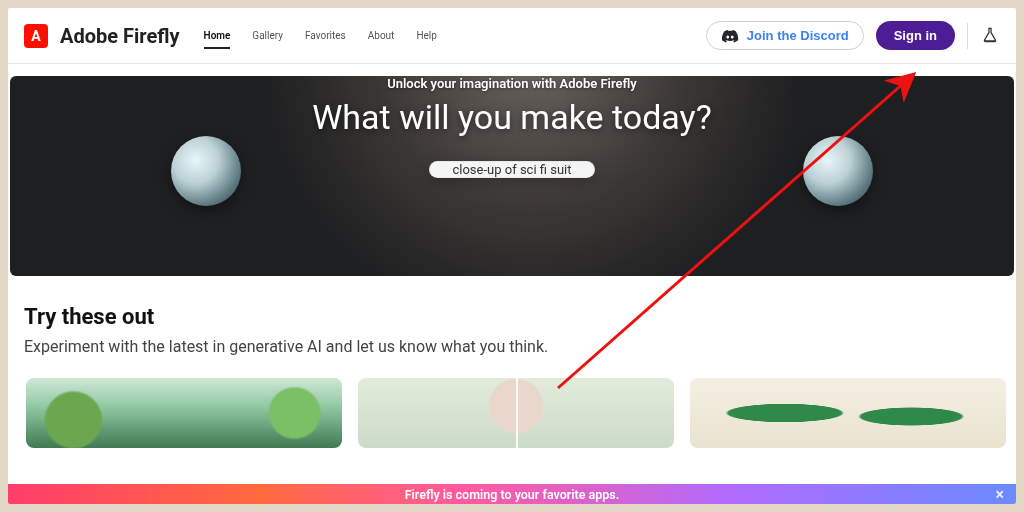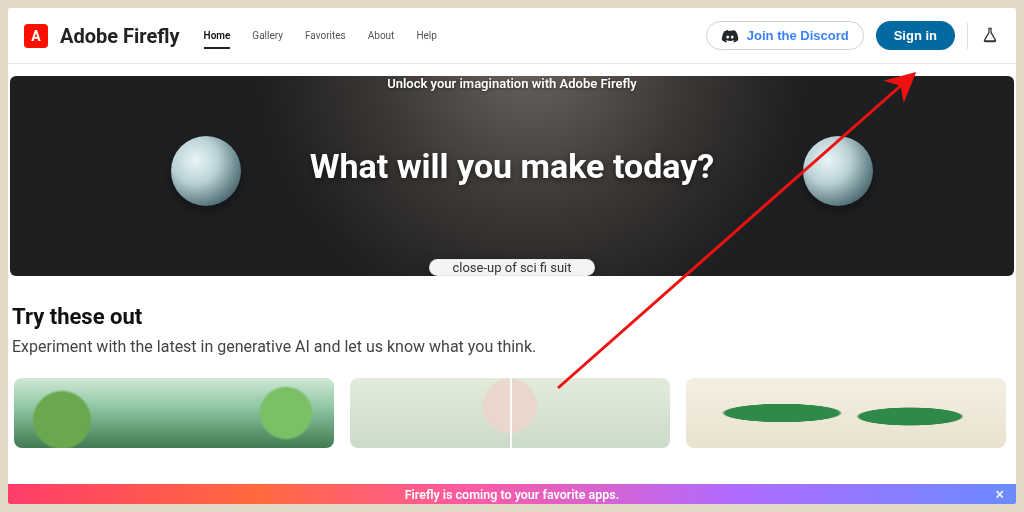--- a/index.html
+++ b/index.html
@@ -45,61 +45,61 @@
     height: 2px; background: #222;
   }
   .header-spacer { flex: 1; }
   .discord-btn {
     display: flex; align-items: center; gap: 8px;
     border: 1px solid #d0d0d0; border-radius: 20px;
     padding: 6px 14px; font-size: 13px; font-weight: 600; color: #3b82f6;
     background: #fff; cursor: pointer;
   }
   .signin-btn {
-    background: #0369a1; color: #fff; border: none;
+    background: #4c1d95; color: #fff; border: none;
     border-radius: 18px; padding: 7px 18px; font-size: 13px; font-weight: 600;
     cursor: pointer;
   }
   .vdiv { width: 1px; height: 26px; background: #ddd; }
   .flask-icon { width: 20px; height: 20px; color: #333; cursor: pointer; }
 
   
   .hero {
     position: relative;
     height: 200px;
     margin: 12px 2px 0 2px;
     border-radius: 6px;
     overflow: hidden;
     background:
       radial-gradient(circle at 52% -10%, #6a6460 0%, #3a3633 28%, #1e1f21 48%),
       linear-gradient(90deg, #6fa9b0 0%, #2c3a3f 12%, #1b1c1e 35%, #1b1c1e 65%, #2f3a3f 88%, #7aa0a5 100%);
-    display: flex; flex-direction: column; align-items: center; justify-content: space-between;
+    display: flex; flex-direction: column; align-items: center; justify-content: flex-start;
     text-align: center; color: #fff;
   }
   .hero::before, .hero::after {
     content:""; position:absolute; top:30%; width:70px; height:70px; border-radius:50%;
     background: radial-gradient(circle at 35% 35%, #e8f6f8 0%, #bcd2d6 35%, #5d7b81 70%, #2c3a3e 100%);
     box-shadow: 0 4px 12px rgba(0,0,0,.4);
   }
   .hero::before { left: 16%; }
   .hero::after  { right: 14%; }
   .hero .sub { font-size: 13px; font-weight: 600; margin-bottom: 6px; text-shadow: 0 1px 3px rgba(0,0,0,.5);}
-  .hero h1 { font-size: 34px; font-weight: 700; text-shadow: 0 2px 6px rgba(0,0,0,.5);}
+  .hero h1 { font-size: 34px; font-weight: 400; text-shadow: 0 2px 6px rgba(0,0,0,.5);}
   .prompt-pill {
     margin-top: 24px;
     background: rgba(255,255,255,.95);
     color: #333; font-size: 13px;
     padding: 0 22px; border-radius: 22px;
     border: 1px solid rgba(0,0,0,.05);
     box-shadow: 0 4px 14px rgba(0,0,0,.25);
     cursor: pointer;
   }
 
   
-  .try { padding: 28px 8px 0 4px; }
+  .try { padding: 28px 8px 0 16px; }
   .try h2 { font-size: 22px; font-weight: 700; color: #111; margin-bottom: 8px;}
   .try p { font-size: 16px; color: #444; }
   .cards { display: flex; gap: 16px; margin-top: 22px; padding: 0 2px; }
   .card {
     flex: 1; height: 70px; border-radius: 8px; overflow: hidden; position: relative;
     cursor: pointer;
   }
   .card.c1 { background:
       radial-gradient(circle at 15% 60%, #6aa74f 0 10%, transparent 11%),
       radial-gradient(circle at 85% 50%, #7bbf66 0 9%, transparent 10%),

